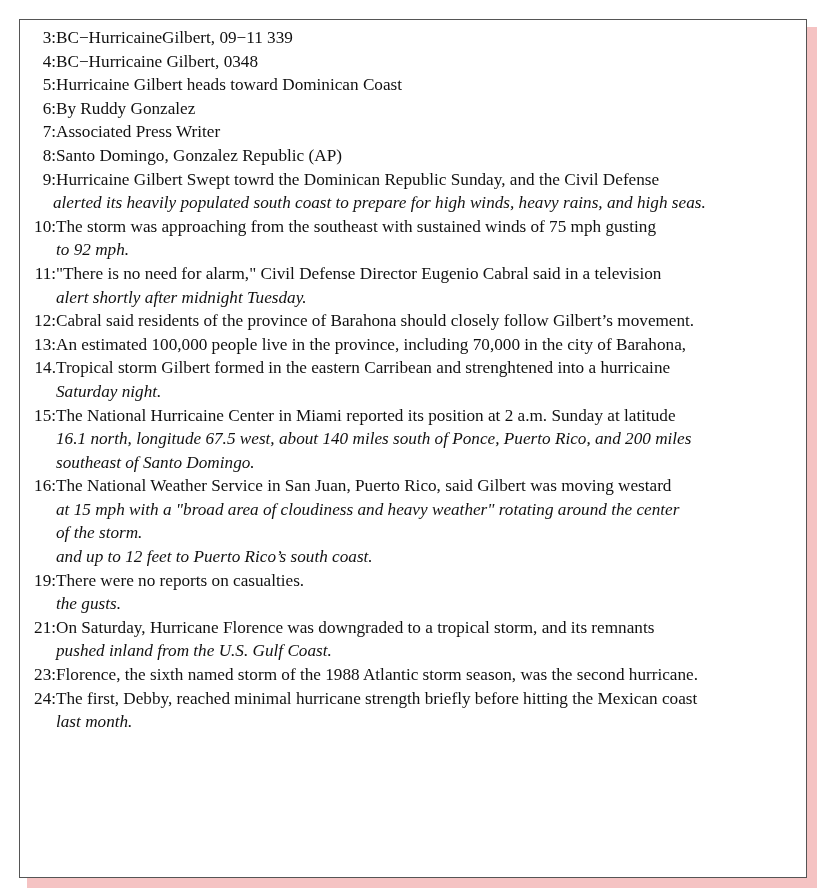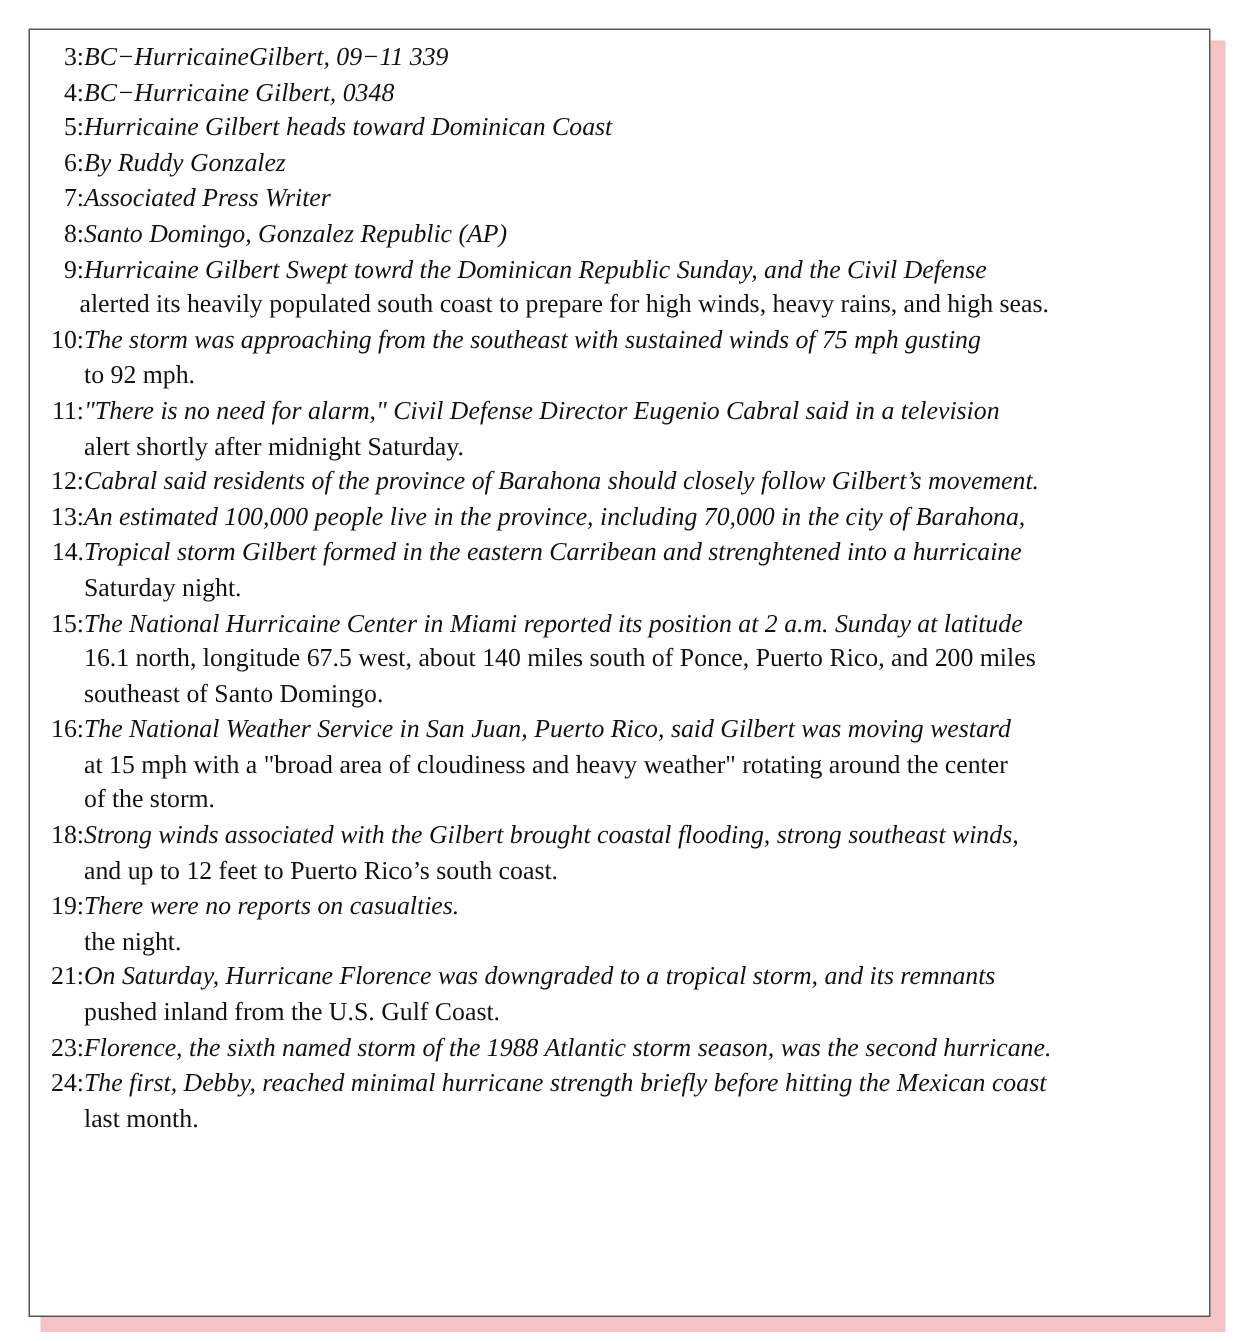--- a/index.html
+++ b/index.html
@@ -47,25 +47,25 @@
     }
     .num {
       position: absolute;
       text-align: right;
       width: 36px;
       left: 0;
     }
     .text {
       display: block;
       padding-left: 36px;
-      font-style: italic;
     }
     .cont {
       display: block;
       padding-left: 36px;
+      font-style: italic;
     }
     .cont.single { padding-left: 33px; }
     .cont.extra { padding-left: 41px; }
   </style>
 </head>
 <body>
 
 <div class="shadow"></div>
 <div class="doc-box">
   <div class="lines" id="lines">
@@ -122,21 +122,21 @@
         <div class="line">
           <span class="cont">to 92 mph.</span>
         </div>
       </div>
       <div class="entry">
         <div class="line">
           <span class="num">11:</span>
           <span class="text">"There is no need for alarm," Civil Defense Director Eugenio Cabral said in a television</span>
         </div>
         <div class="line">
-          <span class="cont">alert shortly after midnight Saturday.</span>
+          <span class="cont">alert shortly after midnight Tuesday.</span>
         </div>
       </div>
       <div class="entry">
         <div class="line">
           <span class="num">12:</span>
           <span class="text">Cabral said residents of the province of Barahona should closely follow Gilbert’s movement.</span>
         </div>
       </div>
       <div class="entry">
         <div class="line">
@@ -172,36 +172,32 @@
         </div>
         <div class="line">
           <span class="cont">at 15 mph with a "broad area of cloudiness and heavy weather" rotating around the center</span>
         </div>
         <div class="line">
           <span class="cont">of the storm.</span>
         </div>
       </div>
       <div class="entry">
         <div class="line">
-          <span class="num">18:</span>
-          <span class="text">Strong winds associated with the Gilbert brought coastal flooding, strong southeast winds,</span>
-        </div>
-        <div class="line">
           <span class="cont">and up to 12 feet to Puerto Rico’s south coast.</span>
         </div>
       </div>
       <div class="entry">
         <div class="line">
           <span class="num">19:</span>
           <span class="text">There were no reports on casualties.</span>
         </div>
       </div>
       <div class="entry">
         <div class="line">
-          <span class="cont">the night.</span>
+          <span class="cont">the gusts.</span>
         </div>
       </div>
       <div class="entry">
         <div class="line">
           <span class="num">21:</span>
           <span class="text">On Saturday, Hurricane Florence was downgraded to a tropical storm, and its remnants</span>
         </div>
         <div class="line">
           <span class="cont">pushed inland from the U.S. Gulf Coast.</span>
         </div>

